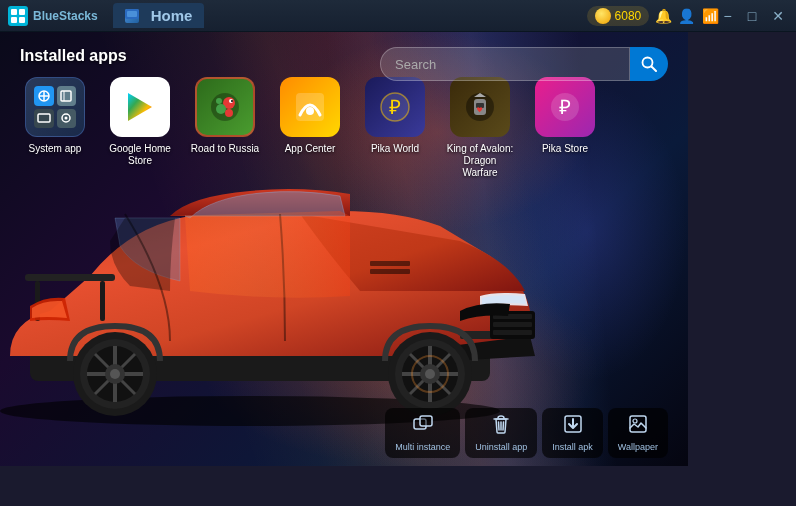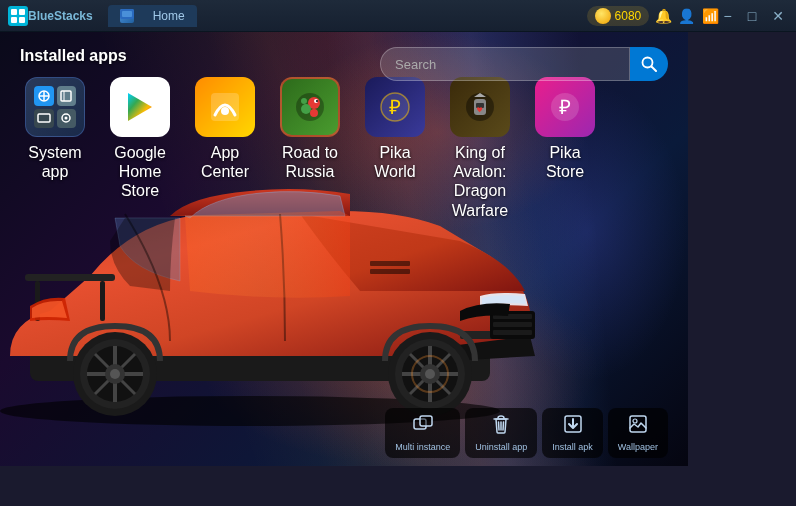--- a/index.html
+++ b/index.html
@@ -16,20 +16,21 @@
       height: 32px;
       background: linear-gradient(to bottom, #1e2a3a, #162030);
       display: flex;
       align-items: center;
       padding: 0 8px;
       border-bottom: 1px solid #0a1520;
     }
     #bluestacks-logo {
       display: flex;
       align-items: center;
+      gap: 5px;
     }
     #bs-icon {
       width: 20px;
       height: 20px;
       background: #00b4d8;
       border-radius: 3px;
       display: flex;
       align-items: center;
       justify-content: center;
       font-size: 10px;
@@ -43,27 +44,28 @@
     }
     #tab-bar {
       display: flex;
       align-items: center;
       margin-left: 15px;
       flex: 1;
     }
     #home-tab {
       display: flex;
       align-items: center;
-      gap: 19px;
+      gap: 12px;
       background: #1e3a5a;
       border-radius: 4px 4px 0 0;
       padding: 4px 12px;
       color: #a0c8e8;
-      font-size: 12px;
+      font-size: 15px;
       cursor: pointer;
+      font-weight: bold;
     }
     #home-tab-icon {
       width: 14px;
       height: 14px;
       background: #4a90d9;
       border-radius: 2px;
     }
     #window-controls {
       display: flex;
       align-items: center;
@@ -169,21 +171,21 @@
       height: 60px;
       border-radius: 12px;
       display: flex;
       align-items: center;
       justify-content: center;
       position: relative;
       overflow: hidden;
     }
     .app-label {
       color: white;
-      font-size: 16px;
+      font-size: 10px;
       text-align: center;
       text-shadow: 0 1px 3px rgba(0,0,0,0.9);
       max-width: 70px;
       line-height: 1.2;
     }
 
     
     .system-app-icon {
       background: linear-gradient(135deg, #2a3a5a, #1a2a4a);
       border: 1px solid rgba(100,150,255,0.3);
@@ -519,45 +521,45 @@
                 <stop offset="66%" stop-color="#fbbc04"></stop>
                 <stop offset="100%" stop-color="#ea4335"></stop>
               </linearGradient>
             </defs>
           </svg>
         </div>
         <span class="app-label">Google Home Store</span>
       </div>
 
       <div class="app-item">
+        <div class="app-icon road-russia-icon" style="background:linear-gradient(135deg,#2d6b1b,#4a9c2f);border:2px solid rgba(255,50,50,0.6);">
+          <svg width="40" height="40" viewBox="0 0 40 40">
+
+            <circle cx="20" cy="20" r="14" fill="rgba(0,0,0,0.3)"></circle>
+            <circle cx="24" cy="16" r="6" fill="#e53935"></circle>
+            <circle cx="16" cy="22" r="5" fill="#43a047"></circle>
+            <circle cx="24" cy="26" r="4" fill="#e53935"></circle>
+            <circle cx="14" cy="14" r="3" fill="#43a047"></circle>
+
+            <circle cx="26" cy="14" r="2" fill="white"></circle>
+            <circle cx="27" cy="14" r="1" fill="black"></circle>
+          </svg>
+        </div>
+        <span class="app-label">Road to Russia</span>
+      </div>
+
+      <div class="app-item">
         <div class="app-icon appcenter-icon" style="background:linear-gradient(135deg,#ff8c00,#ffd700);">
           <svg width="36" height="36" viewBox="0 0 36 36">
             <rect x="4" y="4" width="28" height="28" rx="4" fill="rgba(255,255,255,0.2)"></rect>
             <path d="M 8 26 Q 18 6 28 26" fill="none" stroke="white" stroke-width="3" stroke-linecap="round"></path>
             <circle cx="18" cy="22" r="4" fill="white"></circle>
           </svg>
         </div>
         <span class="app-label">App Center</span>
-      </div>
-
-      <div class="app-item">
-        <div class="app-icon road-russia-icon" style="background:linear-gradient(135deg,#2d6b1b,#4a9c2f);border:2px solid rgba(255,50,50,0.6);">
-          <svg width="40" height="40" viewBox="0 0 40 40">
-
-            <circle cx="20" cy="20" r="14" fill="rgba(0,0,0,0.3)"></circle>
-            <circle cx="24" cy="16" r="6" fill="#e53935"></circle>
-            <circle cx="16" cy="22" r="5" fill="#43a047"></circle>
-            <circle cx="24" cy="26" r="4" fill="#e53935"></circle>
-            <circle cx="14" cy="14" r="3" fill="#43a047"></circle>
-
-            <circle cx="26" cy="14" r="2" fill="white"></circle>
-            <circle cx="27" cy="14" r="1" fill="black"></circle>
-          </svg>
-        </div>
-        <span class="app-label">Road to Russia</span>
       </div>
 
       <div class="app-item">
         <div class="app-icon pika-world-icon" style="background:linear-gradient(135deg,#1a1a5a,#3a3a9a);">
           <svg width="40" height="40" viewBox="0 0 40 40">
             <circle cx="20" cy="20" r="14" fill="rgba(255,255,255,0.1)" stroke="rgba(255,200,0,0.5)" stroke-width="1.5"></circle>
             <text x="20" y="27" font-size="20" text-anchor="middle" fill="#ffd700">₽</text>
           </svg>
         </div>
         <span class="app-label">Pika World</span>

